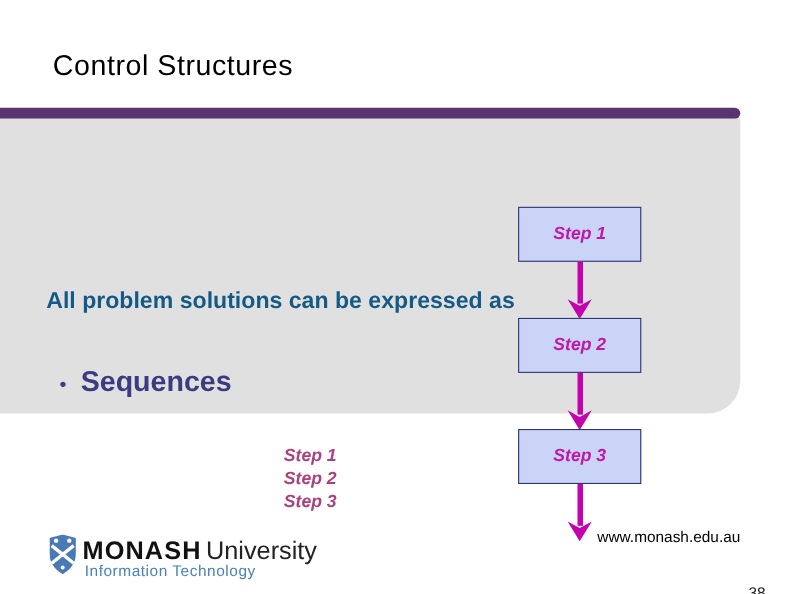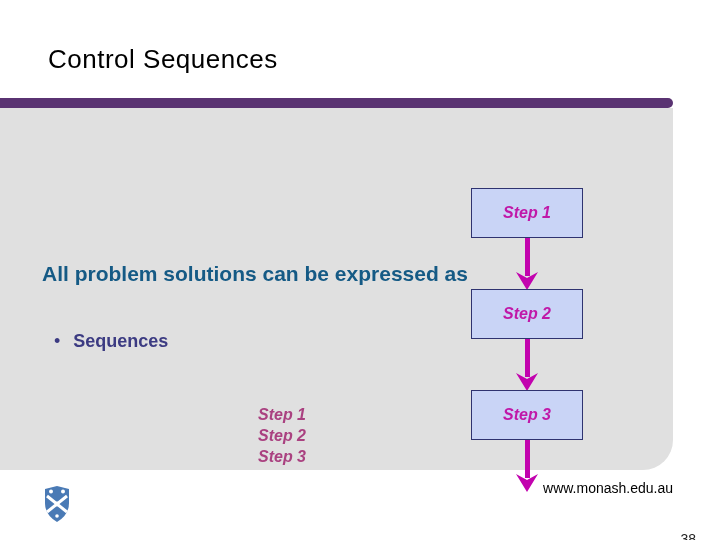--- a/index.html
+++ b/index.html
@@ -12,31 +12,31 @@
 
   .title{
     position:absolute;left:48px;top:44px;margin:0;
     font-size:26px;font-weight:400;color:#000000;letter-spacing:0.5px;
   }
   .accent-bar{
     position:absolute;left:0;top:98px;width:673px;height:10px;
     background:#5a3372;border-radius:0 5px 5px 0;
   }
   .content-panel{
-    position:absolute;left:0;top:108px;width:673px;height:362px;
+    position:absolute;left:0;top:108px;width:673px;height:268px;
     background:#e0e0e0;border-radius:0 0 30px 0;
   }
 
   .body-line{position:absolute;font-size:21px;font-weight:700;color:#155a85;white-space:nowrap;}
   .line1{left:42px;top:154px;}
   .line2{left:72px;top:185px;}
 
   .bullet-row{position:absolute;left:54px;top:223px;display:flex;align-items:baseline;}
   .bullet-glyph{font-size:18px;color:#3c3b82;margin-right:13px;}
-  .bullet-text{font-size:18px;font-weight:700;color:#3c3b82;}
+  .bullet-text{font-size:26px;font-weight:700;color:#3c3b82;}
 
   .step-list{
     position:absolute;left:258px;top:296px;
     font-size:16px;font-weight:700;font-style:italic;color:#aa4180;
     line-height:21px;
   }
 
   .flow-box{
     position:absolute;left:471px;width:112px;height:50px;
     background:#c9d4f6;border:1px solid #2f3370;
@@ -68,21 +68,21 @@
   .page-number{
     position:absolute;right:24px;top:503px;
     font-size:14px;color:#222222;margin-top:28px;
   }
 </style>
 </head>
 <body>
 
 <div class="slide">
 
-  <h1 class="title">Control Sequences</h1>
+  <h1 class="title">Control Structures</h1>
 
   <div class="accent-bar"></div>
 
   <div class="content-panel">
     <div class="body-line line1">All problem solutions can be expressed as</div>
 
     <div class="bullet-row">
       <span class="bullet-glyph">•</span>
       <span class="bullet-text">Sequences</span>
     </div>
@@ -117,17 +117,21 @@
 
   <svg class="logo-shield" viewBox="0 0 24 36" xmlns="http://www.w3.org/2000/svg">
     <path d="M12 0 L24 3 L24 17 Q24 29 12 36 Q0 29 0 17 L0 3 Z" fill="#4a7ab5"></path>
     <path d="M2 10 L22 26 M22 10 L2 26" stroke="#ffffff" stroke-width="3"></path>
     <circle cx="6" cy="5.5" r="2" fill="#ffffff"></circle>
     <circle cx="18" cy="5.5" r="2" fill="#ffffff"></circle>
     <circle cx="12" cy="18" r="2.4" fill="#ffffff"></circle>
     <circle cx="12" cy="30" r="1.8" fill="#ffffff"></circle>
   </svg>
 
+  <div class="logo-wordmark">
+    <span class="logo-monash">MONASH</span><span class="logo-university">University</span>
+  </div>
+  <div class="logo-subtitle">Information Technology</div>
 
   <div class="footer-url">www.monash.edu.au</div>
   <div class="page-number">38</div>
 
 </div>
 
 </body></html>

